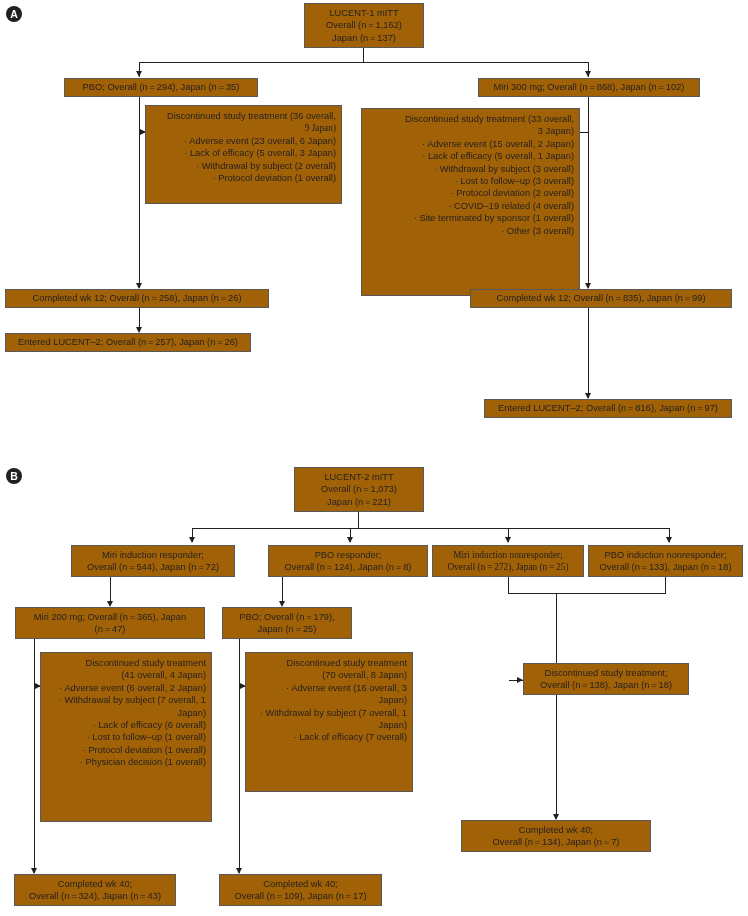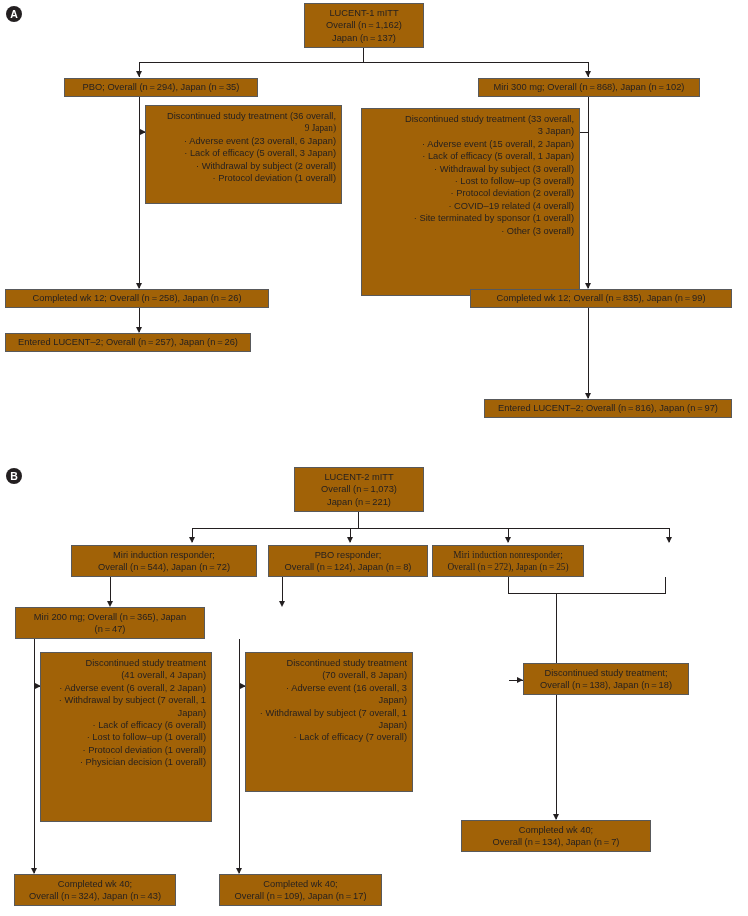--- a/index.html
+++ b/index.html
@@ -212,51 +212,63 @@
   <div class="h" style="left:192px; top:528px; width:477px;"></div>
   <div class="v" style="left:192px; top:528px; height:14px;"></div>
   <div class="v" style="left:350px; top:528px; height:14px;"></div>
   <div class="v" style="left:508px; top:528px; height:14px;"></div>
   <div class="v" style="left:669px; top:528px; height:14px;"></div>
   <div class="arrow-d" style="left:189px; top:537px;"></div>
   <div class="arrow-d" style="left:347px; top:537px;"></div>
   <div class="arrow-d" style="left:505px; top:537px;"></div>
   <div class="arrow-d" style="left:666px; top:537px;"></div>
 
-  <div class="box center" style="left:71px; top:545px; width:186px; height:32px;">
+  <div class="box center" style="left:71px; top:545px; width:164px; height:32px;">
     <div class="inner">
       <span class="line">Miri induction responder;</span>
       <span class="line">Overall (n = 544), Japan (n = 72)</span>
     </div>
   </div>
   <div class="box center" style="left:268px; top:545px; width:160px; height:32px;">
     <div class="inner">
       <span class="line">PBO responder;</span>
       <span class="line">Overall (n = 124), Japan (n = 8)</span>
     </div>
   </div>
   <div class="box center" style="left:432px; top:545px; width:152px; height:32px;font-family:Liberation Serif, serif;">
     <div class="inner">
       <span class="line">Miri induction nonresponder;</span>
       <span class="line">Overall (n = 272), Japan (n = 25)</span>
+    </div>
+  </div>
+  <div class="box center" style="left:588px; top:545px; width:155px; height:32px;">
+    <div class="inner">
+      <span class="line">PBO induction nonresponder;</span>
+      <span class="line">Overall (n = 133), Japan (n = 18)</span>
     </div>
   </div>
 
   <div class="v" style="left:110px; top:577px; height:28px;"></div>
   <div class="arrow-d" style="left:107px; top:601px;"></div>
   <div class="v" style="left:282px; top:577px; height:28px;"></div>
   <div class="arrow-d" style="left:279px; top:601px;"></div>
 
   <div class="box center" style="left:15px; top:607px; width:190px; height:32px;">
     <div class="inner">
       <span class="line">Miri 200 mg; Overall (n = 365), Japan</span>
       <span class="line">(n = 47)</span>
     </div>
   </div>
 
+  <div class="box center" style="left:222px; top:607px; width:130px; height:32px;">
+    <div class="inner">
+      <span class="line">PBO; Overall (n = 179),</span>
+      <span class="line">Japan (n = 25)</span>
+    </div>
+  </div>
 
   <div class="v" style="left:34px; top:639px; height:234px;"></div>
   <div class="arrow-d" style="left:31px; top:868px;"></div>
   <div class="h" style="left:34px; top:686px; width:8px;"></div>
   <div class="arrow-r" style="left:35px; top:682.5px;"></div>
 
   <div class="box left" style="left:40px; top:652px; width:172px; height:170px;">
     <span class="line wrap">Discontinued study treatment</span>
     <span class="hang" style="padding-left:10px;text-indent:0;">(41 overall, 4 Japan)</span>
     <span class="bullet">· Adverse event (6 overall, 2 Japan)</span>

